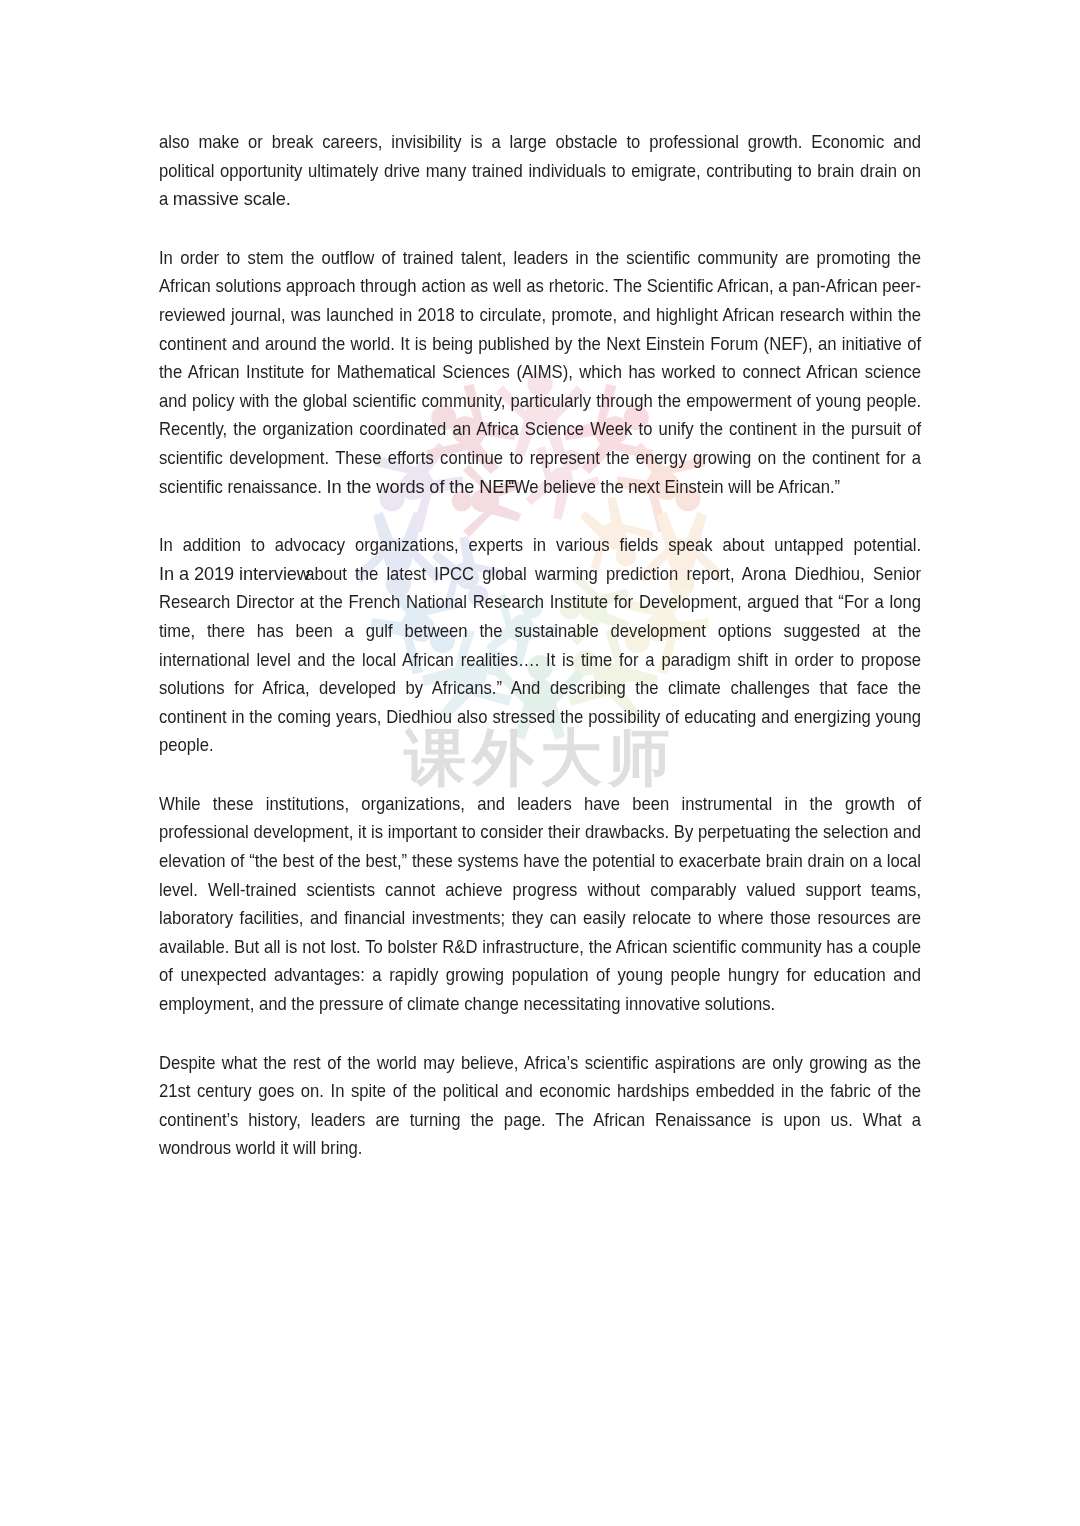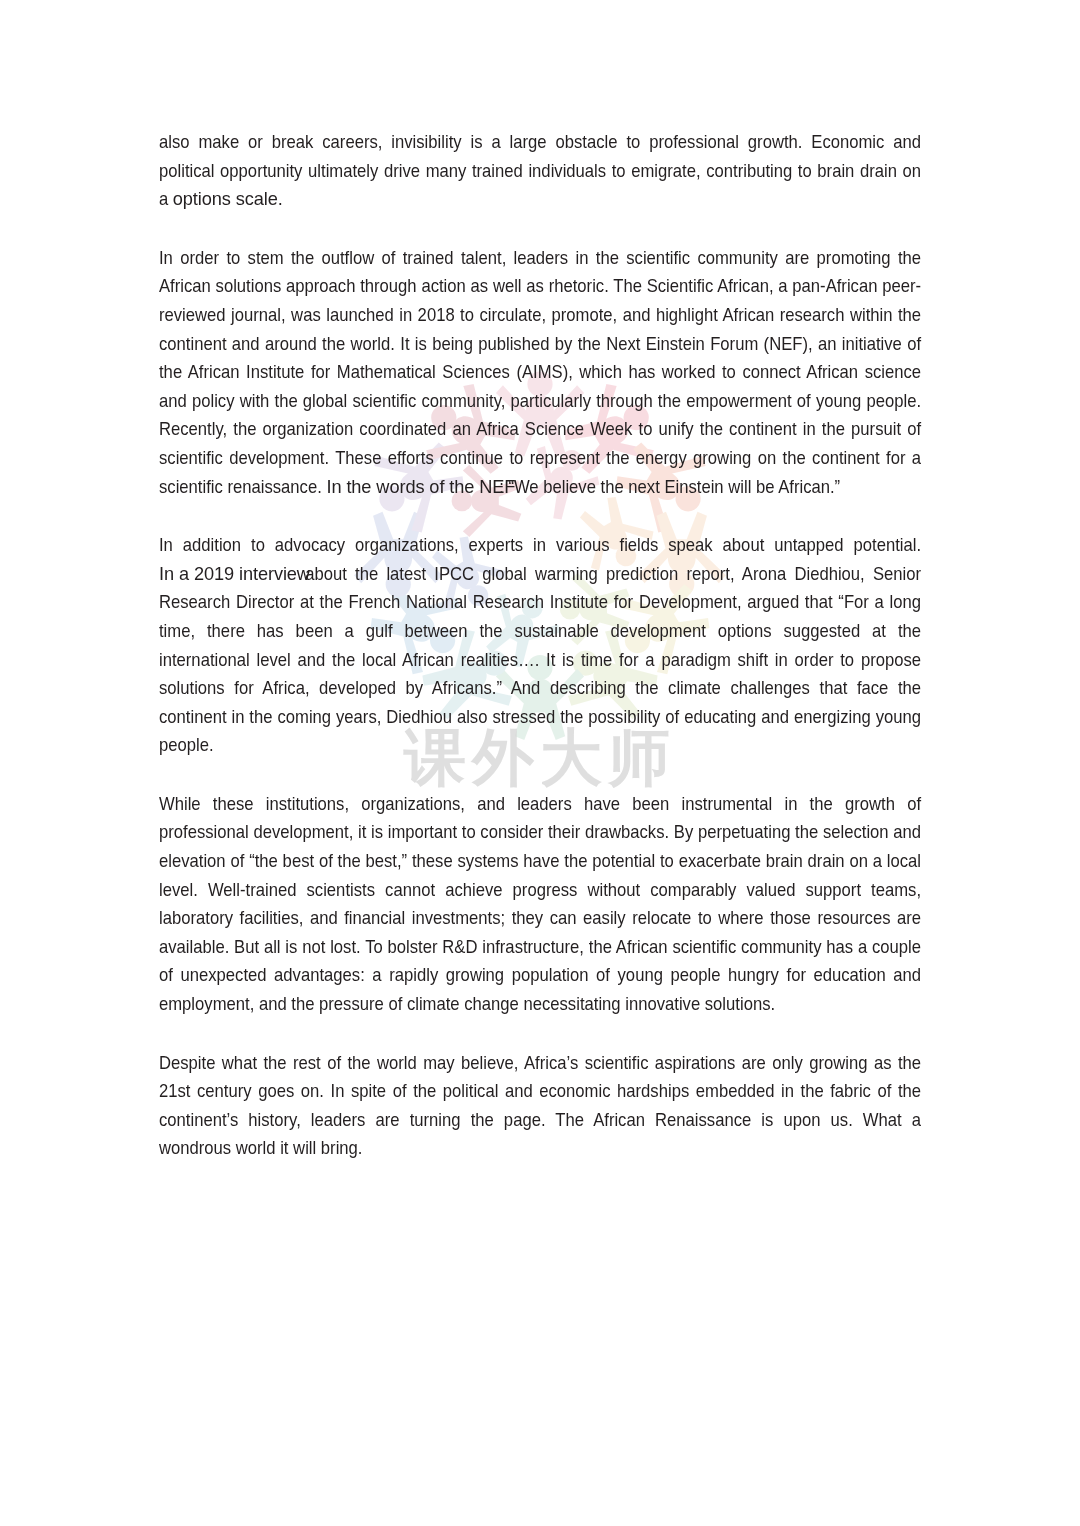--- a/index.html
+++ b/index.html
@@ -142,20 +142,20 @@
         <use href="#figurine" fill="#a8cfd4" transform="rotate(195) translate(0,-34) scale(0.82) rotate(195)"></use>
         <use href="#figurine" fill="#a9b5dc" transform="rotate(255) translate(0,-34) scale(0.82) rotate(255)"></use>
         <use href="#figurine" fill="#d9909f" transform="rotate(315) translate(0,-34) scale(0.82) rotate(315)"></use>
       </g>
     </svg>
 
     <div class="wm-cjk">课外大师</div>
   </div>
 
   <div class="doc-body">
-    <p class="para">also make or break careers, invisibility is a large obstacle to professional growth. Economic and political opportunity ultimately drive many trained individuals to emigrate, contributing to brain drain on a <span class="wide">options scale.</span></p>
+    <p class="para">also make or break careers, invisibility is a large obstacle to professional growth. Economic and political opportunity ultimately drive many trained individuals to emigrate, contributing to brain drain on a <span class="wide">massive scale.</span></p>
     <p class="para">In order to stem the outflow of trained talent, leaders in the scientific community are promoting the African solutions approach through action as well as rhetoric. The Scientific African, a pan-African peer-reviewed journal, was launched in 2018 to circulate, promote, and highlight African research within the continent and around the world. It is being published by the Next Einstein Forum (NEF), an initiative of the African Institute for Mathematical Sciences (AIMS), which has worked to connect African science and policy with the global scientific community, particularly through the empowerment of young people. Recently, the organization coordinated an Africa Science Week to unify the continent in the pursuit of scientific development. These efforts continue to represent the energy growing on the continent for a scientific renaissance. <span class="wide">In the words of the NEF</span>: “We believe the next Einstein will be African.”</p>
     <p class="para">In addition to advocacy organizations, experts in various fields speak about untapped potential. <span class="wide">In a 2019 interview</span> about the latest IPCC global warming prediction report, Arona Diedhiou, Senior Research Director at the French National Research Institute for Development, argued that “For a long time, there has been a gulf between the sustainable development options suggested at the international level and the local African realities…. It is time for a paradigm shift in order to propose solutions for Africa, developed by Africans.” And describing the climate challenges that face the continent in the coming years, Diedhiou also stressed the possibility of educating and energizing young people.</p>
     <p class="para">While these institutions, organizations, and leaders have been instrumental in the growth of professional development, it is important to consider their drawbacks. By perpetuating the selection and elevation of “the best of the best,” these systems have the potential to exacerbate brain drain on a local level. Well-trained scientists cannot achieve progress without comparably valued support teams, laboratory facilities, and financial investments; they can easily relocate to where those resources are available. But all is not lost. To bolster R&amp;D infrastructure, the African scientific community has a couple of unexpected advantages: a rapidly growing population of young people hungry for education and employment, and the pressure of climate change necessitating innovative solutions.</p>
     <p class="para">Despite what the rest of the world may believe, Africa’s scientific aspirations are only growing as the 21st century goes on. In spite of the political and economic hardships embedded in the fabric of the continent’s history, leaders are turning the page. The African Renaissance is upon us. What a wondrous world it will bring.</p>
   </div>
 
 </div>
 
 </body></html>

